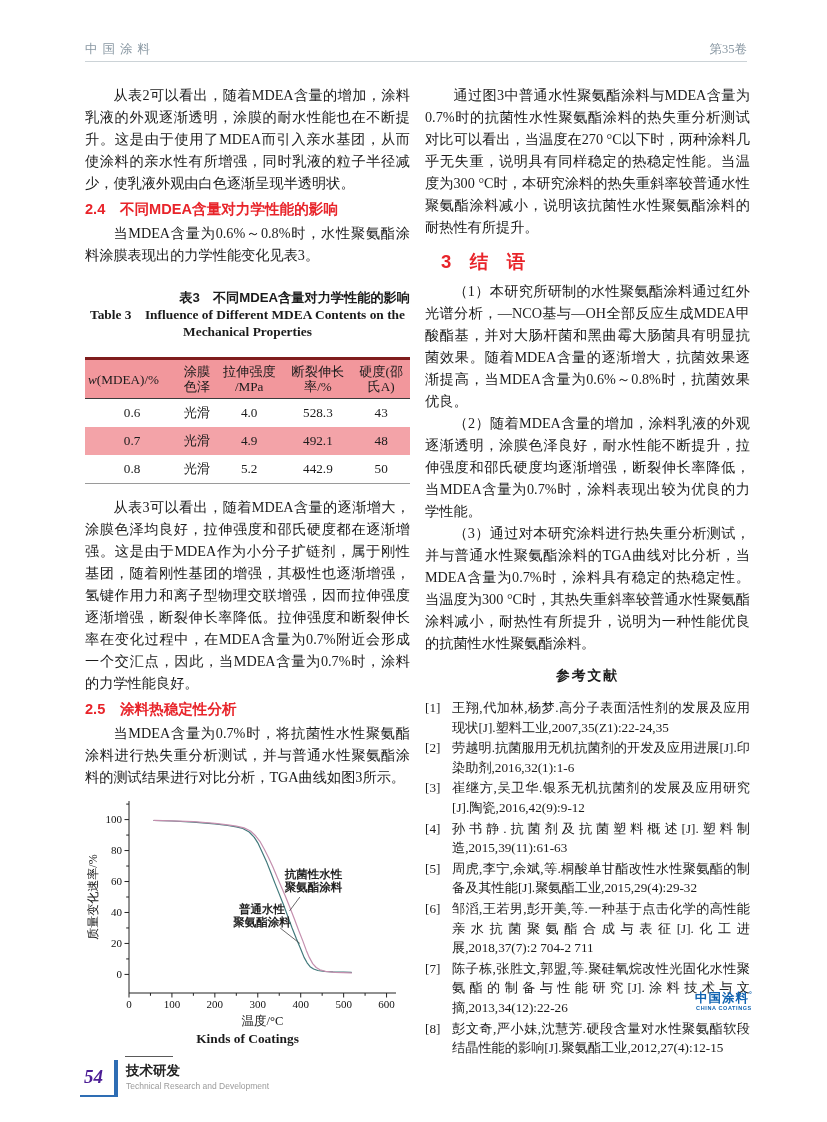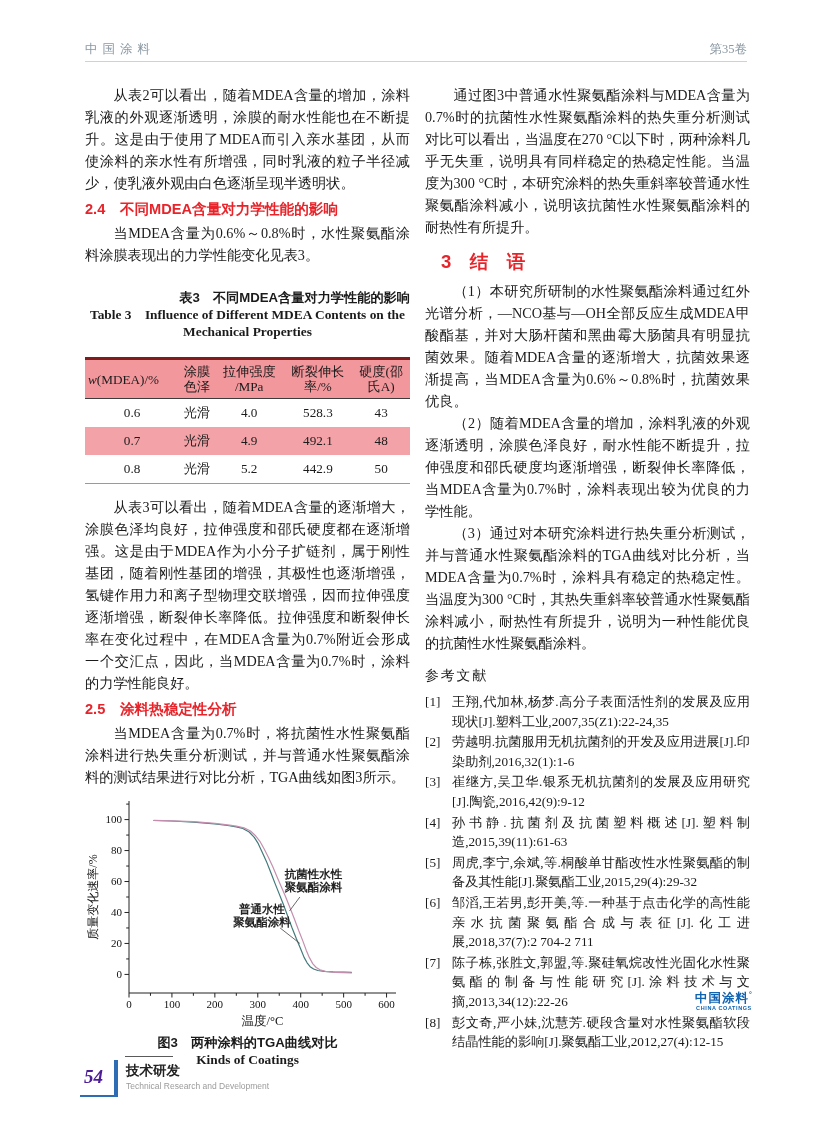--- a/index.html
+++ b/index.html
@@ -35,22 +35,22 @@
   table.tbl th:first-child{text-align:left;padding-left:3px;}
   table.tbl td{text-align:center;padding:5px 1px;}
   table.tbl tbody tr.alt{background:#f3a3a8;}
   
   .fig{margin-top:5px;}
   svg.chart{display:block;font-family:"Liberation Serif","DejaVu Serif",serif;}
   .figcap-zh{font-family:"Liberation Sans","DejaVu Sans",sans-serif;font-weight:bold;
              font-size:13.2px;text-align:center;line-height:17px;margin-top:4px;}
   .figcap-en{font-weight:bold;font-size:13.4px;text-align:center;line-height:17px;}
   
-  .ref-title{font-family:"Liberation Sans","DejaVu Sans",sans-serif;font-weight:normal;
-             font-size:13.8px;margin:13px 0 7px;letter-spacing:2px;}
+  .ref-title{font-family:"Liberation Sans","DejaVu Sans",sans-serif;font-weight:bold;
+             font-size:13.8px;text-align:center;margin:13px 0 13px;letter-spacing:2px;}
   .ref-item{display:flex;font-size:13.2px;line-height:19.6px;margin-bottom:1px;}
   .ref-no{width:27px;flex:none;}
   .ref-text{flex:1;text-align:justify;}
   
   .logo{position:absolute;left:688px;top:988px;width:72px;text-align:center;color:#0f62b0;}
   .logo .zh{font-family:"Liberation Sans","DejaVu Sans",sans-serif;font-weight:bold;
             font-size:12.5px;letter-spacing:1px;line-height:13px;}
   .logo .zh sup{font-size:7px;}
   .logo .en{font-family:"Liberation Sans","DejaVu Sans",sans-serif;font-weight:bold;
             font-size:5.5px;letter-spacing:0.6px;line-height:7px;}
@@ -169,21 +169,20 @@
         <line x1="41.2" y1="11.096774193548388" x2="44" y2="11.096774193548388" stroke="#222" stroke-width="1"></line>
         <polyline points="68.9,27.5 86.9,28.0 108.4,29.1 129.9,30.8 142.7,32.5 151.3,33.9 157.8,35.4 164.2,39.0 169.3,44.4 172.8,49.8 177.1,59.1 181.4,68.4 185.7,79.2 189.9,90.1 194.2,100.9 198.5,111.7 202.8,123.4 207.1,135.0 211.4,145.8 215.7,155.9 219.1,164.4 222.1,169.8 225.1,173.7 228.6,176.0 232.9,177.5 239.3,178.3 247.9,178.8 258.6,179.1 266.4,179.3" fill="none" stroke="#41797b" stroke-width="1.2" stroke-linejoin="round" stroke-linecap="round"></polyline>
         <polyline points="68.9,27.4 86.9,27.8 108.4,28.7 129.9,30.3 142.7,31.8 151.3,33.2 159.0,34.9 165.5,38.0 170.6,42.8 174.9,48.3 179.2,56.0 183.5,64.5 187.8,73.8 192.1,83.9 196.4,93.9 200.7,104.0 205.0,114.8 209.3,125.7 213.6,137.3 217.9,148.1 221.3,157.4 224.3,164.4 227.7,170.6 231.2,174.5 235.0,176.8 240.6,178.3 250.0,179.4 266.4,179.9" fill="none" stroke="#c48fae" stroke-width="1.2" stroke-linejoin="round" stroke-linecap="round"></polyline>
         <line x1="214.84565916398714" y1="104" x2="204.5434083601286" y2="117.93548387096774" stroke="#444" stroke-width="0.8"></line>
         <text x="228.58199356913184" y="84.51612903225806" text-anchor="middle" font-size="11.5" font-weight="bold" fill="#222"><tspan x="228.58199356913184" dy="0">抗菌性水性</tspan><tspan x="228.58199356913184" dy="13">聚氨酯涂料</tspan></text>
         <line x1="195.09967845659165" y1="134.96774193548387" x2="214.84565916398714" y2="150.4516129032258" stroke="#444" stroke-width="0.8"></line>
         <text x="177.07073954983923" y="120.12903225806451" text-anchor="middle" font-size="11.5" font-weight="bold" fill="#222"><tspan x="177.07073954983923" dy="0">普通水性</tspan><tspan x="177.07073954983923" dy="13">聚氨酯涂料</tspan></text>
         <text transform="translate(12 104) rotate(-90)" text-anchor="middle" font-size="12" fill="#111">质量变化速率/%</text>
         <text x="177.5" y="232" text-anchor="middle" font-size="12.5" fill="#111">温度/°C</text>
       </svg>
-    <div class="figcap-zh">图3　两种涂料的TGA曲线对比</div>
     <div class="figcap-en">
       <div>Kinds of Coatings</div>
     </div>
   </div>
 </div>
 
 <div class="col right">
   <p class="para">通过图3中普通水性聚氨酯涂料与MDEA含量为0.7%时的抗菌性水性聚氨酯涂料的热失重分析测试对比可以看出，当温度在270 °C以下时，两种涂料几乎无失重，说明具有同样稳定的热稳定性能。当温度为300 °C时，本研究涂料的热失重斜率较普通水性聚氨酯涂料减小，说明该抗菌性水性聚氨酯涂料的耐热性有所提升。</p>
   <h2 class="concl">3　结　语</h2>
   <p class="para">（1）本研究所研制的水性聚氨酯涂料通过红外光谱分析，—NCO基与—OH全部反应生成MDEA甲酸酯基，并对大肠杆菌和黑曲霉大肠菌具有明显抗菌效果。随着MDEA含量的逐渐增大，抗菌效果逐渐提高，当MDEA含量为0.6%～0.8%时，抗菌效果优良。</p>

